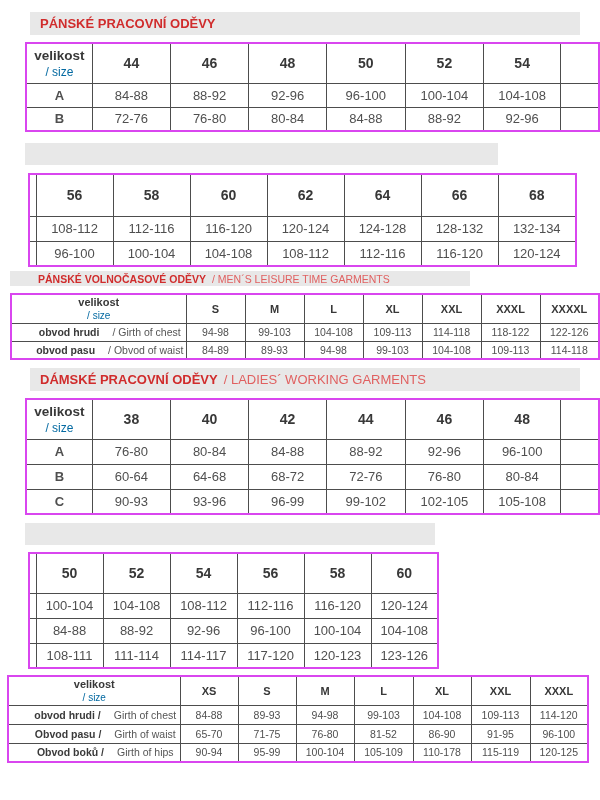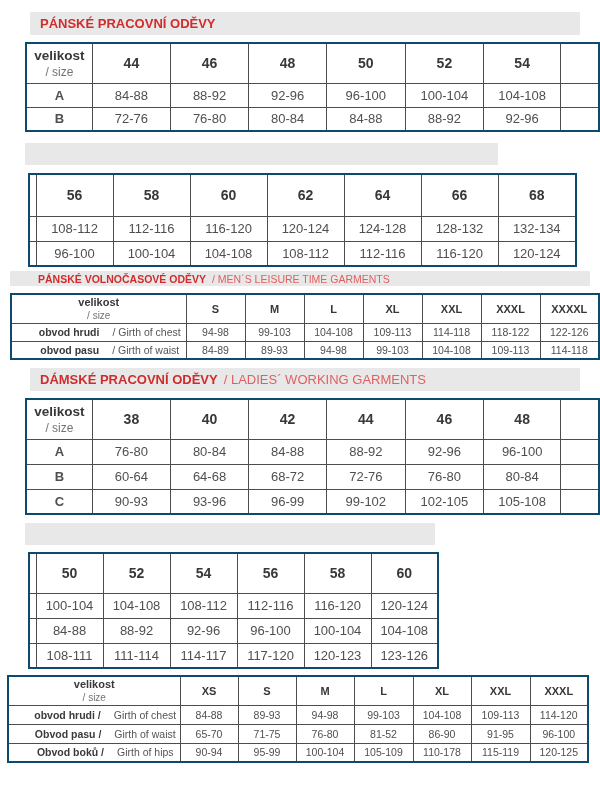--- a/index.html
+++ b/index.html
@@ -15,21 +15,21 @@
   }
   .titlebar .cs { font-weight:bold; color:#d02c2c; }
   .titlebar .en { font-weight:normal; color:#e06060; margin-left:6px; }
   .tb-big  { height:23px; font-size:13px; }
   .tb-small{ height:15px; font-size:10.5px; padding-left:28px; }
   
   .graybar { position:absolute; background:#e8e8e8; height:22px; }
   
   table.t {
     position:absolute; border-collapse:collapse; table-layout:fixed;
-    border:2px solid #0c4a6e;
+    border:2px solid #d946ef;
   }
   table.t td {
     border:1px solid #4d4d4d; text-align:center; vertical-align:middle;
     color:#4f4f4f; padding:0; overflow:hidden; white-space:nowrap;
   }
   
   .big td        { font-size:13px; }
   .big tr        { height:25px; }
   .big tr.head   { height:40px; }
   .big tr.head td{ font-weight:bold; color:#383838; font-size:14px; }
@@ -37,21 +37,21 @@
   .t2 tr { height:25px; } .t2 tr.head { height:42px; }
   
   .small td        { font-size:10.5px; }
   .small tr        { height:18px; }
   .t6 tr           { height:19px; }
   .small tr.head   { height:29px; }
   .small tr.head td{ font-weight:bold; color:#383838; font-size:11px; }
   
   td.hl { line-height:1.15; }
   td.hl .b { font-weight:bold; color:#383838; }
-  td.hl .l { font-weight:normal; color:#737373; }
+  td.hl .l { font-weight:normal; color:#0369a1; }
   .big td.hl .b { font-size:13.5px; } .big td.hl .l { font-size:12px; }
   .small td.hl .b { font-size:11px; } .small td.hl .l { font-size:10px; }
   
   td.rl { font-weight:bold; color:#3a3a3a; }
   td.ml .b { font-weight:bold; color:#3a3a3a;margin-left:22px; }
   td.ml .l { font-weight:normal; color:#555555; margin-left:13px; }
 </style>
 </head>
 <body>
 
@@ -146,21 +146,21 @@
       <td>100-104</td>
       <td>104-108</td>
       <td>108-112</td>
       <td>112-116</td>
       <td>116-120</td>
       <td>120-124</td>
     </tr>
   </tbody>
     </table>
 
-  <div class="titlebar tb-small" style="left:10px; top:271px; width:580px;">
+  <div class="titlebar tb-small" style="left:10px; top:271px; width:460px;">
     <span class="cs">PÁNSKÉ VOLNOČASOVÉ ODĚVY</span>
     <span class="en">/ MEN´S LEISURE TIME GARMENTS</span>
   </div>
 
   <table class="t small" style="left:10px; top:293px;">
     <colgroup>
         <col style="width:175px">
         <col style="width:59px">
         <col style="width:59px">
         <col style="width:59px">
@@ -184,21 +184,21 @@
       <td class="ml"><span class="b">obvod hrudi</span><span class="l">/ Girth of chest</span></td>
       <td>94-98</td>
       <td>99-103</td>
       <td>104-108</td>
       <td>109-113</td>
       <td>114-118</td>
       <td>118-122</td>
       <td>122-126</td>
     </tr>
     <tr>
-      <td class="ml"><span class="b">obvod pasu</span><span class="l">/ Girth of waist</span></td>
+      <td class="ml"><span class="b">obvod pasu</span><span class="l">/ Obvod of waist</span></td>
       <td>84-89</td>
       <td>89-93</td>
       <td>94-98</td>
       <td>99-103</td>
       <td>104-108</td>
       <td>109-113</td>
       <td>114-118</td>
     </tr>
   </tbody>
     </table>

